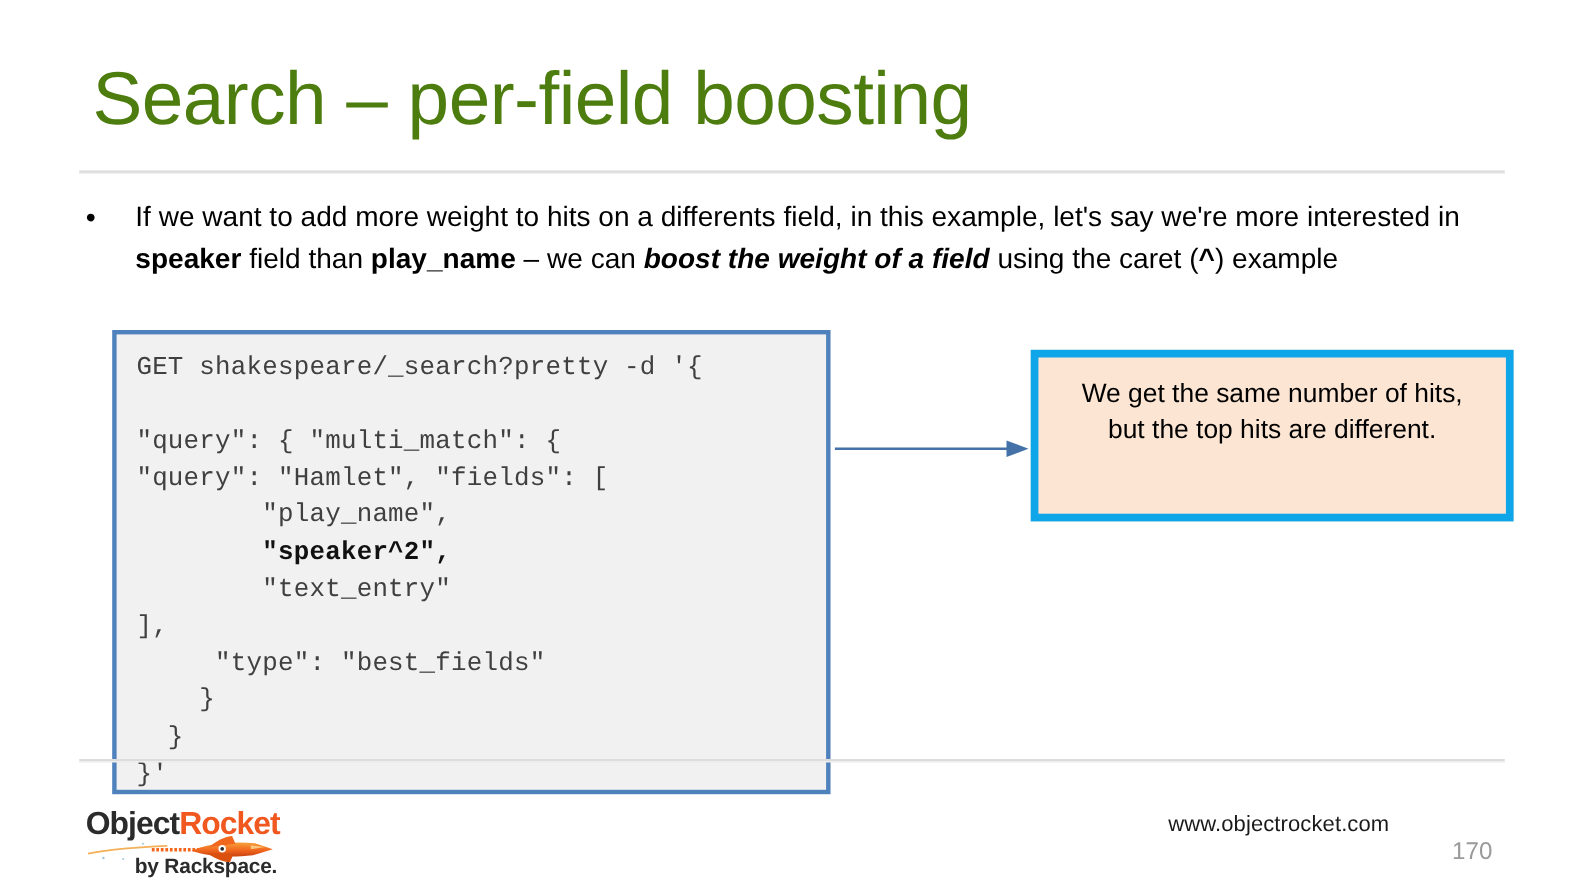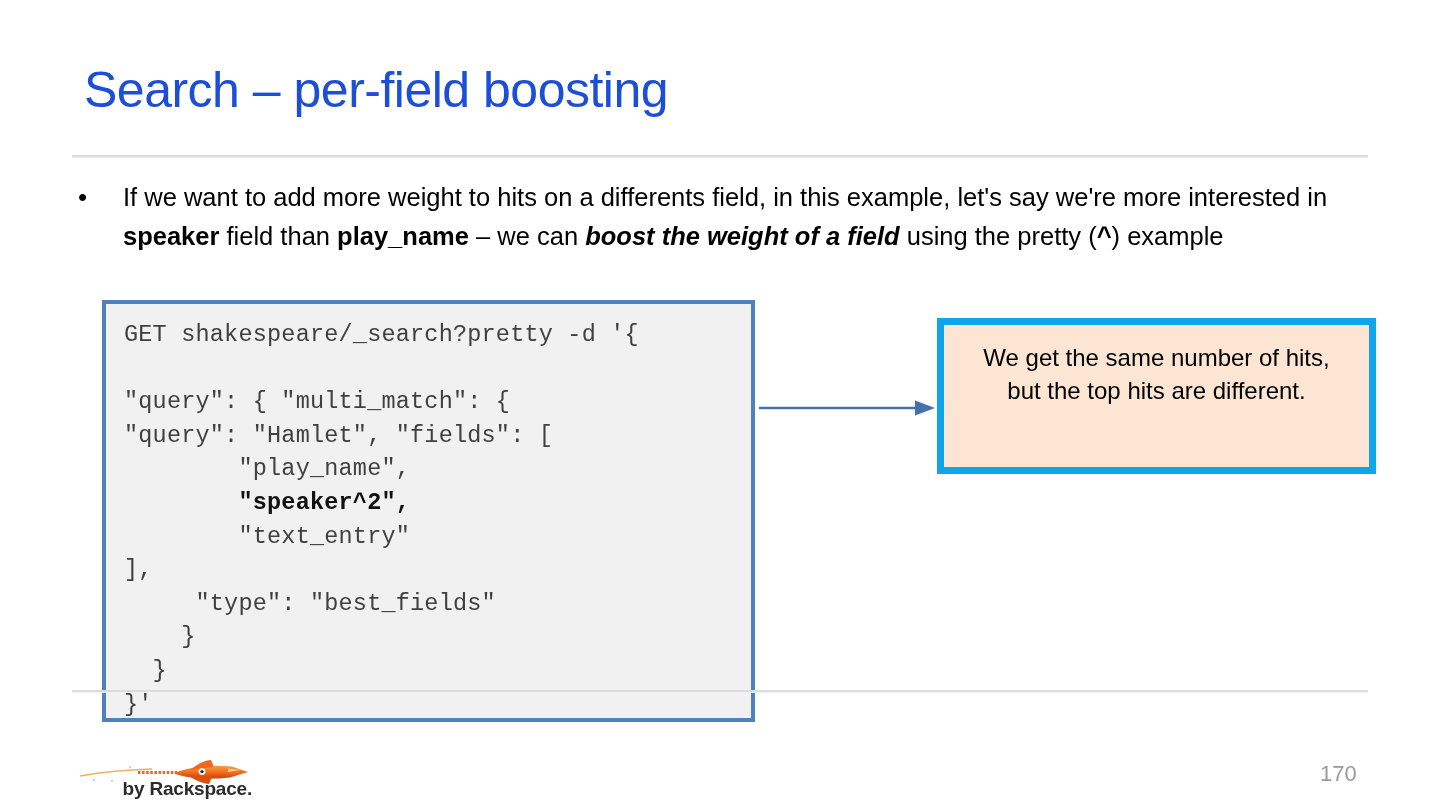--- a/index.html
+++ b/index.html
@@ -21,23 +21,23 @@
     inset: 0;
     background: #ffffff;
   }
 
   
   .slide-title {
     position: absolute;
     left: 84px;
     top: 44px;
     width: 1290px;
-    font-size: 50px;
+    font-size: 68px;
     line-height: 92px;
-    color: #1d4ed8;
+    color: #4d7c0f;
     font-weight: 400;
     letter-spacing: -0.5px;
     white-space: nowrap;
   }
 
   
   .rule {
     position: absolute;
     left: 72px;
     width: 1296px;
@@ -202,21 +202,21 @@
 <div class="slide">
 
   <div class="slide-title">Search – per-field boosting</div>
 
   <div class="rule rule-top"></div>
 
   <div class="bullet-block">
     <div class="bullet-row">
       <div class="bullet-dot">•</div>
       <div class="bullet-text">
-        <span>If we want to add more weight to hits on a differents field, in this example, let's say we're more interested in </span><b>speaker</b><span> field than </span><b>play_name</b><span> – we can </span><i class="bi">boost the weight of a field</i><span> using the pretty (</span><b>^</b><span>) example</span>
+        <span>If we want to add more weight to hits on a differents field, in this example, let's say we're more interested in </span><b>speaker</b><span> field than </span><b>play_name</b><span> – we can </span><i class="bi">boost the weight of a field</i><span> using the caret (</span><b>^</b><span>) example</span>
       </div>
     </div>
   </div>
 
   <div class="code-box">
     <pre class="code-text"><span>GET shakespeare/_search?pretty -d '{</span>
 <span></span>
 <span>"query": { "multi_match": {</span>
 <span>"query": "Hamlet", "fields": [</span>
 <span>        "play_name",</span>
@@ -235,24 +235,26 @@
       <polygon points="158,12.5 178,20 158,27.5" fill="#4472A8"></polygon>
     </svg>
   </div>
 
   <div class="callout">
     <div class="callout-text">We get the same number of hits, but the top hits are different.</div>
   </div>
 
   <div class="rule rule-bottom"></div>
 
+  <div class="footer-url">www.objectrocket.com</div>
 
   <div class="page-number">170</div>
 
   <div class="logo">
+    <div class="logo-word"><span class="obj">Object</span><span class="rkt">Rocket</span></div>
     <svg class="logo-rocket" viewBox="0 0 176 26">
       <defs>
         <linearGradient id="rg" x1="0" y1="0" x2="0" y2="1">
           <stop offset="0%" stop-color="#F7A23B"></stop>
           <stop offset="55%" stop-color="#F1671E"></stop>
           <stop offset="100%" stop-color="#C9420F"></stop>
         </linearGradient>
       </defs>
       <path d="M2,17 C24,13 48,11 74,10" stroke="#F2A23C" stroke-width="1.6" fill="none" opacity="0.85"></path>
       <path d="M60,13.5 L104,13.5" stroke="#F1671E" stroke-width="3" stroke-dasharray="2.5 1.6" fill="none"></path>

